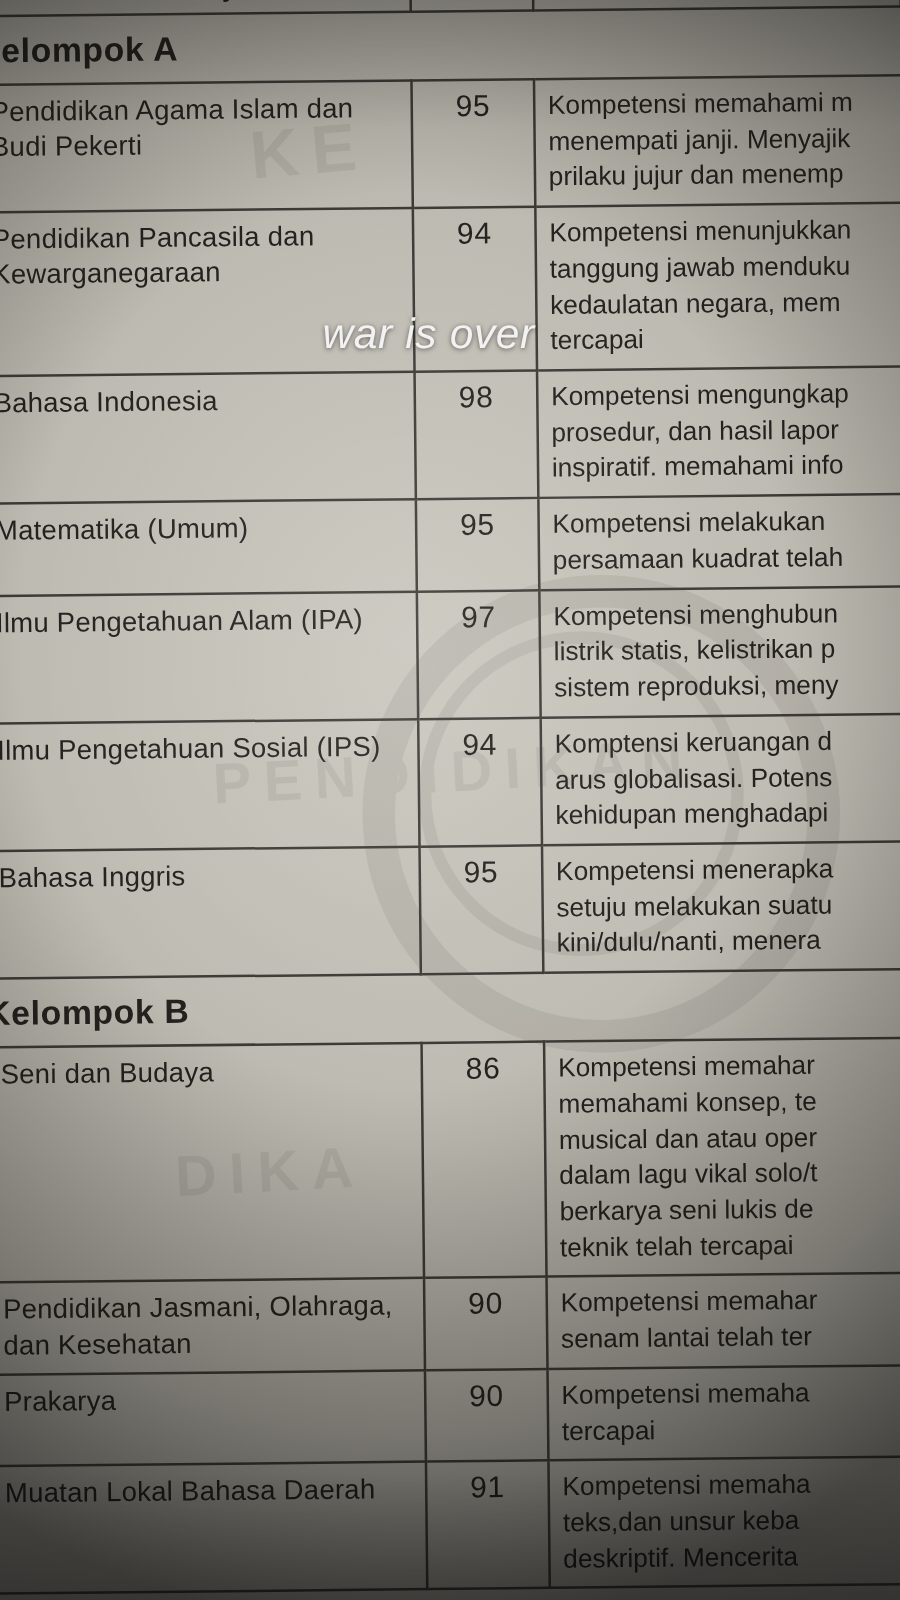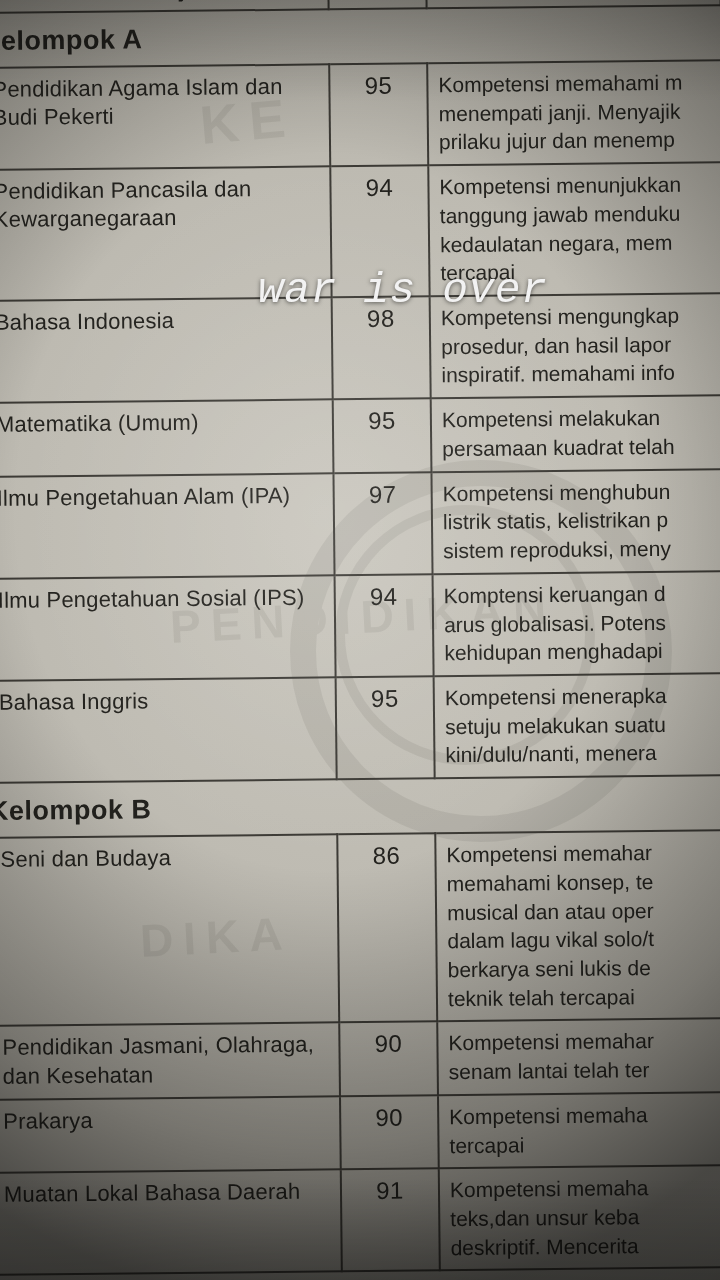--- a/index.html
+++ b/index.html
@@ -148,26 +148,26 @@
     padding-left: 0px;
   }
 
   
   td.vmid { vertical-align: middle; }
 
   
   #caption {
     position: absolute;
     left: 258px;
-    top: 266px;
+    top: 248px;
     z-index: 60;
     color: #f2f2f2;
-    font-size: 43px;
+    font-size: 34px;
     font-style: italic;
-    font-family: Liberation Mono, monospace;
+    font-family: Liberation Sans, sans-serif;
     text-shadow: 0 1px 4px rgba(0,0,0,0.55);
     letter-spacing: 0.5px;
   }
 
   
   #soft {
     position:absolute; inset:0; z-index:45; pointer-events:none;
     backdrop-filter: blur(0.4px);
   }
 </style>

